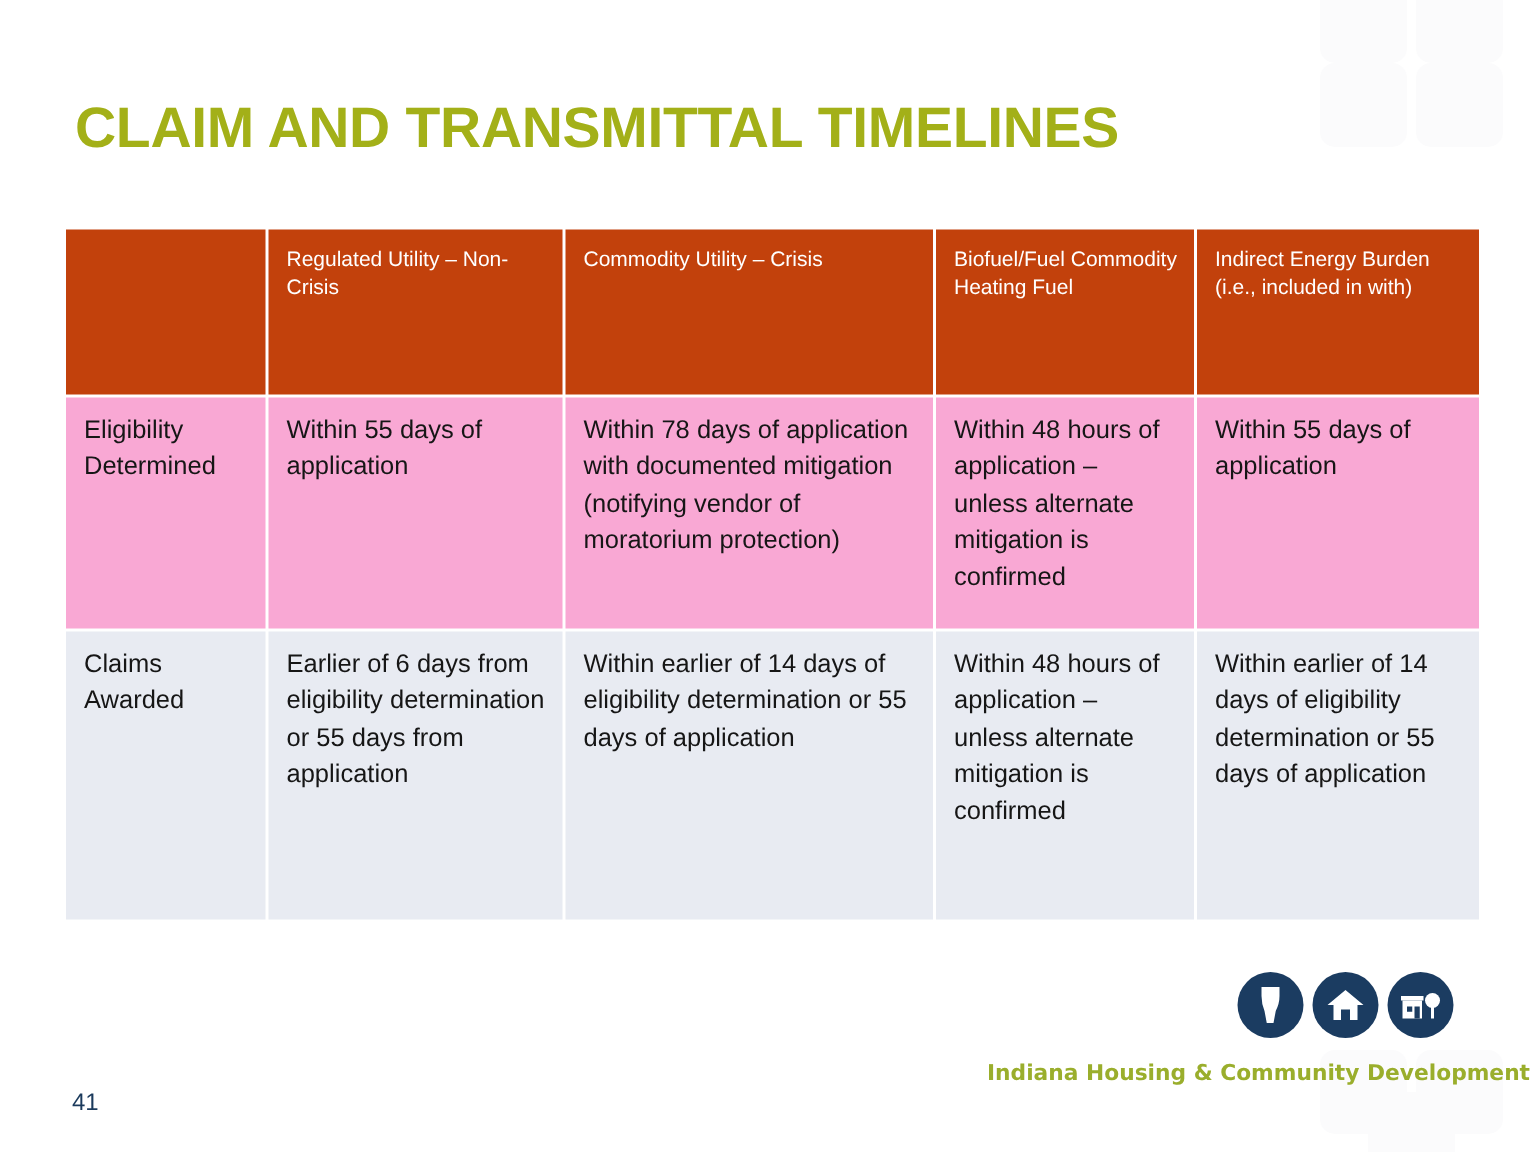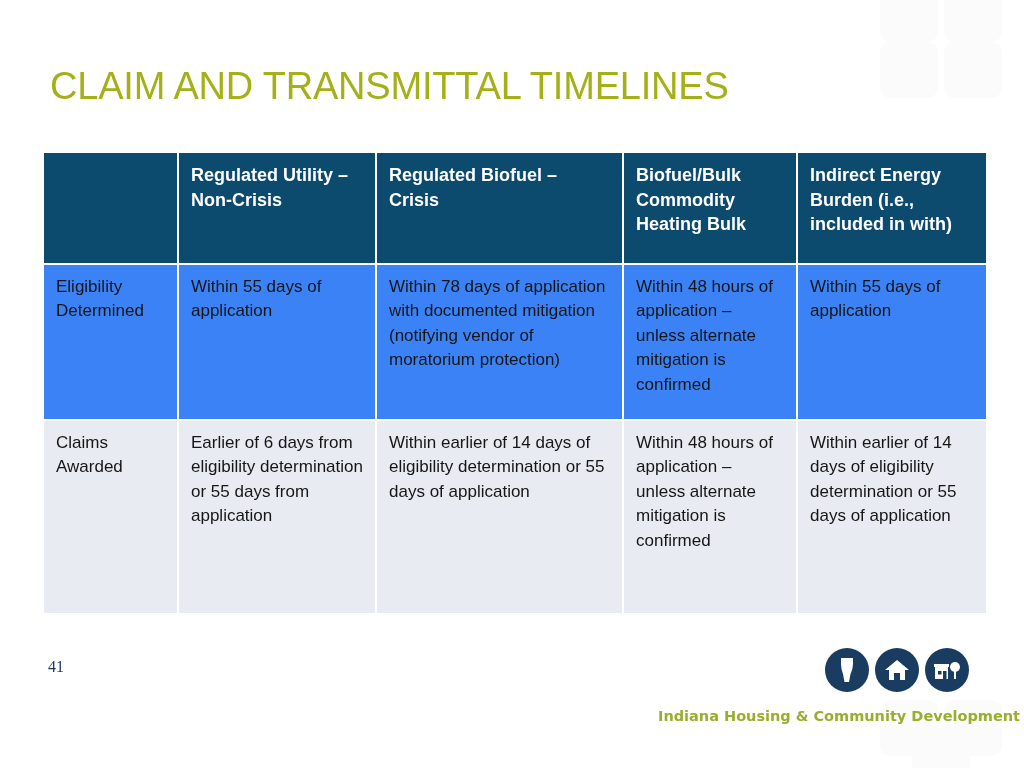--- a/index.html
+++ b/index.html
@@ -29,21 +29,21 @@
   .wm-e { left: 880px; top: 700px;  width: 58px; height: 56px; }
   .wm-f { left: 944px; top: 700px;  width: 58px; height: 56px; }
   .wm-g { left: 912px; top: 728px;  width: 58px; height: 56px; }
 
   
   .slide-title {
     position: absolute;
     left: 50px;
     top: 66px;
     font-size: 38px;
-    font-weight: normal;
+    font-weight: bold;
     color: #A3B018;
     letter-spacing: -0.2px;
     white-space: nowrap;
     line-height: 1.1;
   }
 
   
   .timeline-table {
     position: absolute;
     left: 42px;
@@ -54,51 +54,50 @@
     table-layout: fixed;
   }
   .timeline-table th,
   .timeline-table td {
     padding: 10px 11px 10px 12px;
     vertical-align: top;
     text-align: left;
     font-weight: normal;
   }
   .timeline-table thead th {
-    background: #0c4a6e;
+    background: #c2410c;
     color: #ffffff;
-    font-weight: bold;
-    font-size: 18px;
+    font-weight: normal;
+    font-size: 14px;
     line-height: 1.37;
     height: 90px;
   }
   .col-label  { width: 133px; }
   .col-c1     { width: 196px; }
   .col-c2     { width: 245px; }
   .col-c3     { width: 172px; }
   .col-c4     { width: 188px; }
 
   .timeline-table tbody td {
     font-size: 17px;
     line-height: 1.44;
     color: #161616;
   }
-  tr.row-shade-1 td { background: #3b82f6; }
+  tr.row-shade-1 td { background: #f9a8d4; }
   tr.row-shade-2 td { background: #E8EBF2; }
   tr.row-shade-1 td { height: 134px; }
   tr.row-shade-2 td { height: 172px; }
 
   
   .page-number {
     position: absolute;
     left: 48px;
-    top: 658px;
+    top: 727px;
     font-size: 16px;
     color: #1B3A5C;
-    font-family: Liberation Serif, serif;
   }
 
   
   .logo {
     position: absolute;
     left: 655px;
     top: 640px;
     width: 330px;
     height: 92px;
   }
@@ -158,22 +157,22 @@
     <col class="col-label">
     <col class="col-c1">
     <col class="col-c2">
     <col class="col-c3">
     <col class="col-c4">
   </colgroup>
   <thead>
     <tr>
       <th></th>
       <th>Regulated Utility – Non-Crisis</th>
-      <th>Regulated Biofuel – Crisis</th>
-      <th>Biofuel/Bulk Commodity Heating Bulk</th>
+      <th>Commodity Utility – Crisis</th>
+      <th>Biofuel/Fuel Commodity Heating Fuel</th>
       <th>Indirect Energy Burden (i.e., included in with)</th>
     </tr>
   </thead>
   <tbody>
     <tr class="row-shade-1">
       <td>Eligibility Determined</td>
       <td>Within 55 days of application</td>
       <td>Within 78 days of application with documented mitigation (notifying vendor of moratorium protection)</td>
       <td>Within 48 hours of application – unless alternate mitigation is confirmed</td>
       <td>Within 55 days of application</td>

